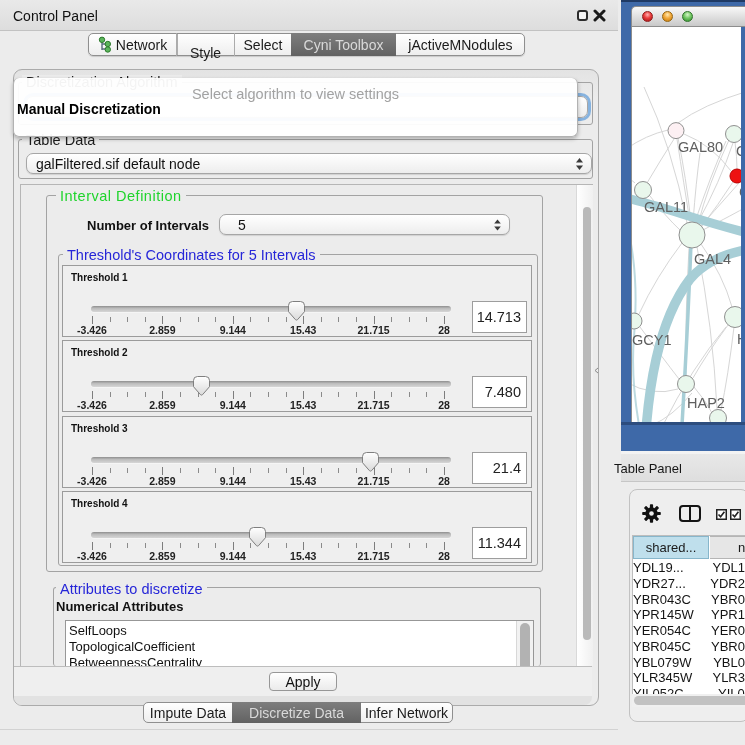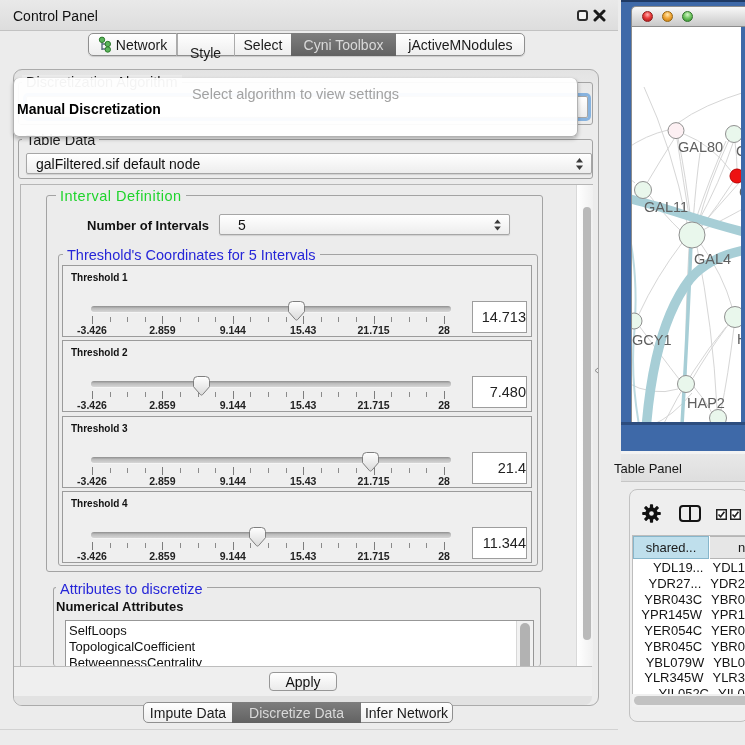--- a/index.html
+++ b/index.html
@@ -2,34 +2,34 @@
 <html><head><meta charset="utf-8">
 <style>
 *{margin:0;padding:0;box-sizing:border-box}
 html,body{width:745px;height:745px;background:#ececec;font-family:"Liberation Sans",sans-serif;overflow:hidden}
 body{position:relative}
 .a{position:absolute}
 .tb{height:31px;left:0;top:0;width:618px;background:linear-gradient(#e9e9e9,#dddddd);border-bottom:1px solid #c2c2c2}
 .tabseg{position:absolute;top:0;height:100%;display:flex;align-items:center;justify-content:center;font-size:14px;color:#1b1b1b}
 .groupbox{position:absolute;border:1px solid #a3a3a3;border-radius:3px}
 .gtitle{position:absolute;background:#ececec;padding:0 4px;font-size:14.5px;line-height:14px;white-space:nowrap}
-.combo{position:absolute;border:1px solid #a6a6a6;border-radius:2px;background:linear-gradient(#ffffff,#ededed);box-shadow:0 1px 1px rgba(0,0,0,.12)}
+.combo{position:absolute;border:1px solid #a6a6a6;border-radius:7px;background:linear-gradient(#ffffff,#ededed);box-shadow:0 1px 1px rgba(0,0,0,.12)}
 .combo .txt{position:absolute;left:9px;top:0;bottom:0;display:flex;align-items:center;font-size:14px;color:#111}
 .arr{position:absolute;right:7px;top:50%;transform:translateY(-50%)}
 .thr{position:absolute;left:62px;width:470px;height:72px;border:1px solid #9b9b9b;background:#efefef}
 .thr .lab{position:absolute;left:8px;top:6px;font-size:10px;font-weight:bold;color:#111}
 .track{position:absolute;left:28px;top:40px;width:360px;height:6px;border-radius:3px;background:linear-gradient(#8e8e8e,#bcbcbc 40%,#d6d6d6);box-shadow:0 1px 0 #f5f5f5}
-.vbox{position:absolute;left:409px;top:35px;width:55px;height:32px;background:#fff;border:1px solid #9d9d9d;font-size:14.5px;color:#222;display:flex;align-items:center;justify-content:flex-end;}
+.vbox{position:absolute;left:409px;top:35px;width:55px;height:32px;background:#fff;border:1px solid #9d9d9d;font-size:14.5px;color:#222;display:flex;align-items:center;justify-content:flex-end;padding-right:5px}
 .ticklab{position:absolute;font-size:10.5px;font-weight:bold;color:#222;transform:translateX(-50%);white-space:nowrap}
 .mtick{position:absolute;width:1px;height:5px;background:#8a8a8a}
 .Mtick{position:absolute;width:1px;height:8px;background:#7d7d7d}
 .thumb{position:absolute;top:35px;width:17px;height:20px}
 .btmtab{position:absolute;top:0;height:100%;display:flex;align-items:center;justify-content:center;font-size:14px;color:#1b1b1b}
 .trow{position:absolute;left:0;width:100%;font-size:13px;color:#141414;display:flex}
-.c1{width:76px;text-align:right}
+.c1{width:76px;text-align:left}
 .c2{padding-left:9px}
 </style></head><body>
 
 <div class="a tb"></div>
 <div class="a" style="left:13px;top:8px;font-size:14px;color:#111">Control Panel</div>
 <div class="a" style="left:577px;top:10px;width:11px;height:11px;border:2px solid #2c2c2c;border-radius:3px;background:#f5f5f5"></div>
 <svg class="a" style="left:593px;top:9px" width="13" height="13" viewBox="0 0 13 13">
     <path d="M2 2 L11 11 M11 2 L2 11" stroke="#1a1a1a" stroke-width="3" stroke-linecap="round"></path>
   </svg>
 <div class="a" style="left:88px;top:33px;width:437px;height:23px;border:1px solid #8f8f8f;border-radius:5px;background:linear-gradient(#ffffff,#eeeeee);box-shadow:0 1px 1px rgba(0,0,0,.15)">

